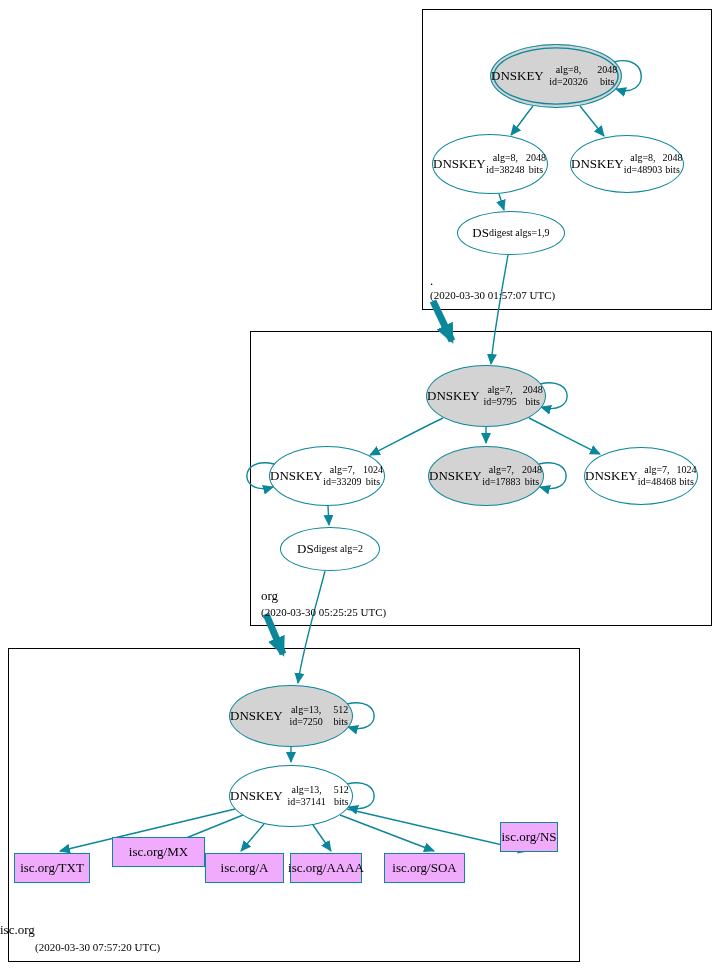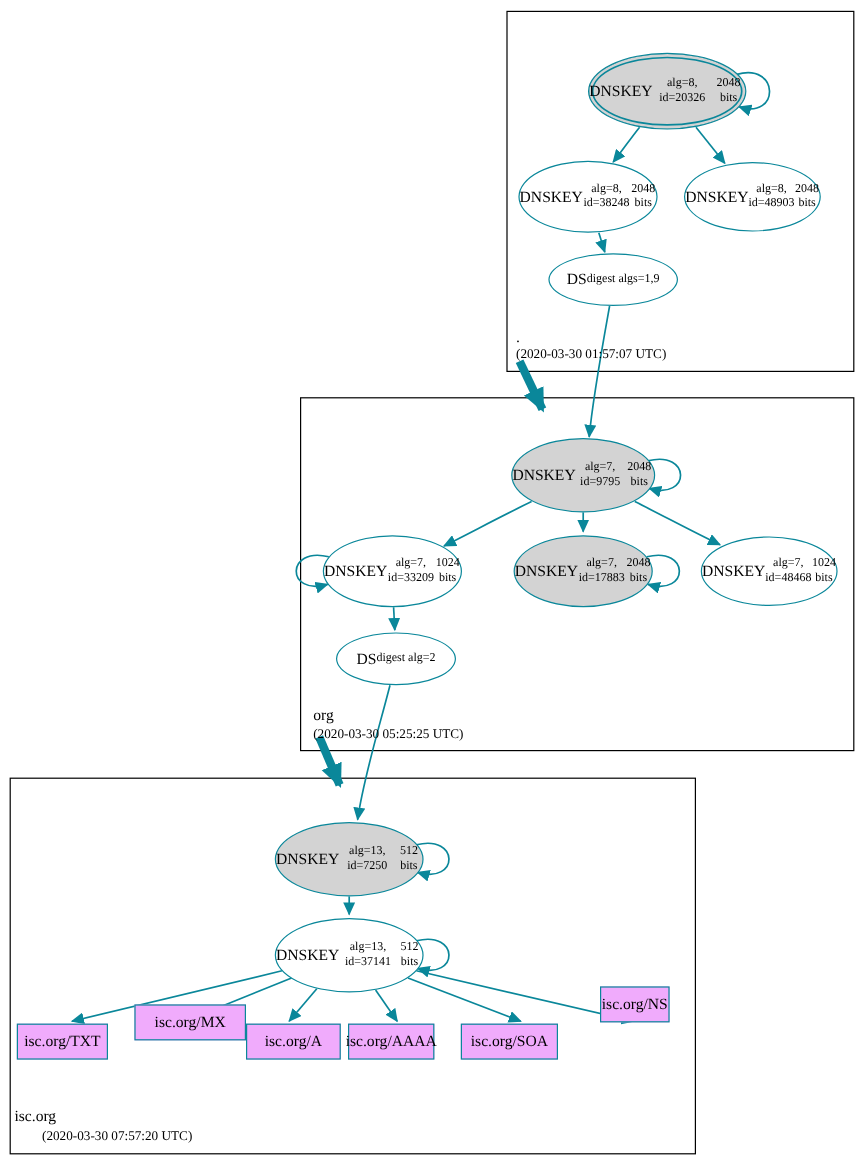--- a/index.html
+++ b/index.html
@@ -150,16 +150,16 @@
   <div class="node rrset" style="left:290px; top:853px; width:72px; height:30px">
     <span class="nr">isc.org/AAAA</span>
   </div>
   <div class="node rrset" style="left:384px; top:853px; width:81px; height:30px">
     <span class="nr">isc.org/SOA</span>
   </div>
   <div class="node rrset" style="left:500px; top:822px; width:58px; height:30px">
     <span class="nr">isc.org/NS</span>
   </div>
 
-  <div class="zone-label" style="left:12px; top:922px">isc.org</div>
+  <div class="zone-label" style="left:0; top:922px">isc.org</div>
   <div class="zone-ts" style="left:35px; top:941px">(2020-03-30 07:57:20 UTC)</div>
 
 </div>
 
 </body></html>

